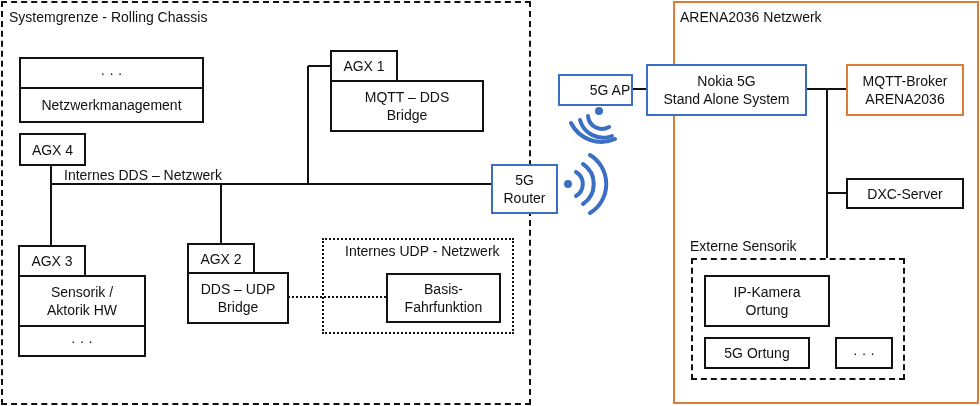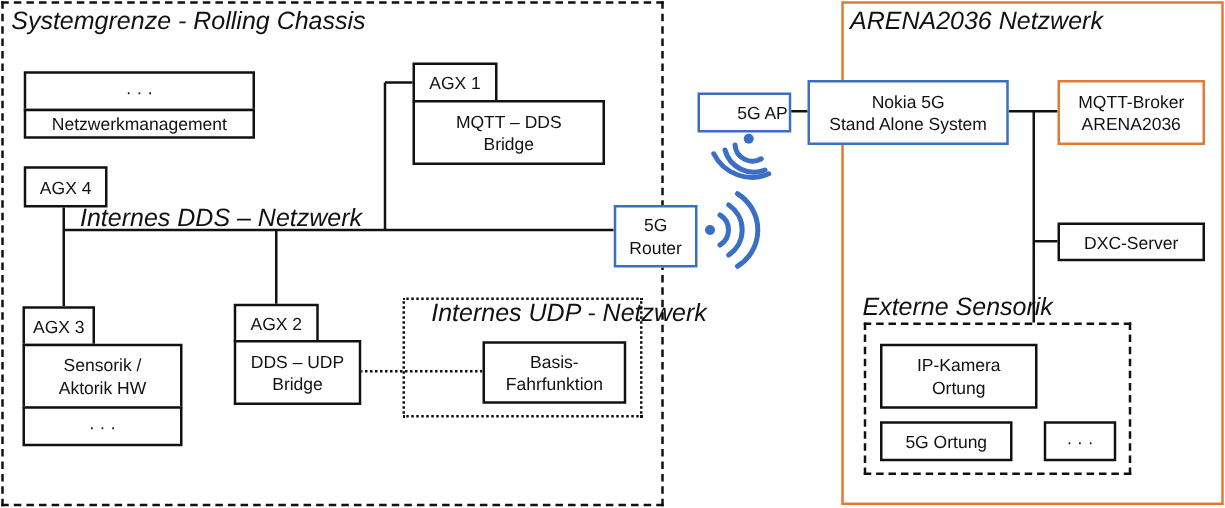--- a/index.html
+++ b/index.html
@@ -4,21 +4,21 @@
 <style>
   html, body { margin:0; padding:0; background:#ffffff; }
   body { width:980px; height:406px; position:relative; overflow:hidden;
          font-family:"Liberation Sans", "DejaVu Sans", sans-serif; color:#111; }
   .abs { position:absolute; box-sizing:border-box; }
   .box { position:absolute; box-sizing:border-box; border:2px solid #111; background:#fff;
          display:flex; align-items:center; justify-content:center; text-align:center;
          font-size:14px; line-height:18px; white-space:pre-line; }
   .box.blue { border-color:#3a6fc4; }
   .box.orange { border-color:#e07b35; }
-  .lbl { position:absolute; font-size:20px; line-height:16px; white-space:nowrap;font-style:italic; }
+  .lbl { position:absolute; font-size:14px; line-height:16px; white-space:nowrap; }
   .region-dashed { border:2px dashed #111; }
   .region-dotted { border:2px dotted #111; }
   .region-orange { border:2px solid #e07b35; }
   svg.lines { position:absolute; left:0; top:0; }
 </style>
 </head>
 <body>
 
 <div class="abs region-dashed" style="left:1px; top:1px; width:530px; height:404px;"></div>
 <div class="lbl" style="left:9px; top:9px;">Systemgrenze - Rolling Chassis</div>
@@ -54,30 +54,30 @@
   </g>
   <g stroke="#3a6fc4" stroke-width="4" fill="none" stroke-linecap="round">
     <circle cx="599" cy="111" r="4" fill="#3a6fc4" stroke="none"></circle>
     <path d="M588 116 A14 14 0 0 0 609 127"></path>
     <path d="M580 120 A24 24 0 0 0 612 136"></path>
     <path d="M571 123 A34 34 0 0 0 615 139"></path>
   </g>
 </svg>
 
 <div class="box" style="left:19px; top:57px; width:185px; height:32px;">· · ·</div>
-<div class="box" style="left:19px; top:87px; width:185px; height:24px;">Netzwerkmanagement</div>
+<div class="box" style="left:19px; top:87px; width:185px; height:36px;">Netzwerkmanagement</div>
 <div class="box" style="left:19px; top:117px; width:67px; height:33px;margin-top:16px;">AGX 4</div>
 
 <div class="lbl" style="left:64px; top:167px;">Internes DDS – Netzwerk</div>
 
 <div class="box" style="left:330px; top:50px; width:68px; height:32px;">AGX 1</div>
 <div class="box" style="left:330px; top:80px; width:154px; height:52px;">MQTT – DDS
 Bridge</div>
 
-<div class="box" style="left:18px; top:245px; width:58px; height:32px;">AGX 3</div>
+<div class="box" style="left:18px; top:245px; width:68px; height:32px;">AGX 3</div>
 <div class="box" style="left:18px; top:275px; width:128px; height:52px;">Sensorik /
 Aktorik HW</div>
 <div class="box" style="left:18px; top:325px; width:128px; height:32px;">· · ·</div>
 
 <div class="box" style="left:187px; top:243px; width:68px; height:31px;">AGX 2</div>
 <div class="box" style="left:187px; top:272px; width:102px; height:52px;">DDS – UDP
 Bridge</div>
 
 <div class="box" style="left:386px; top:273px; width:115px; height:50px;">Basis-
 Fahrfunktion</div>

